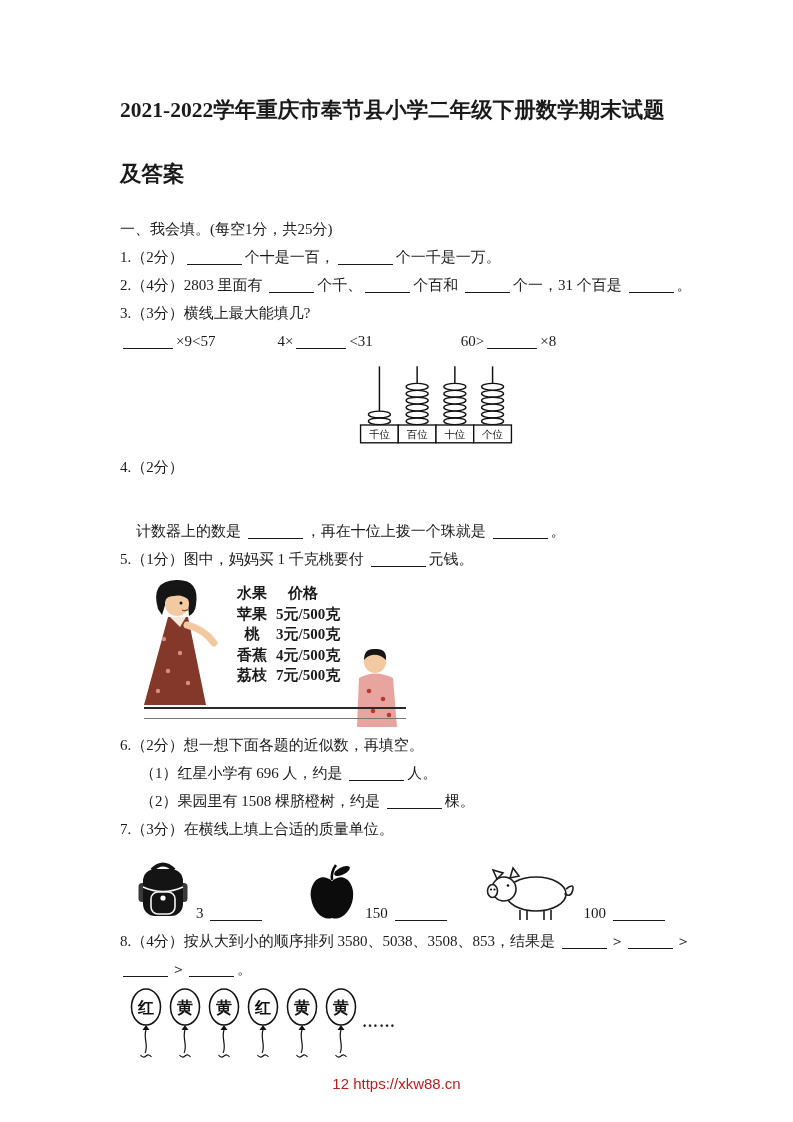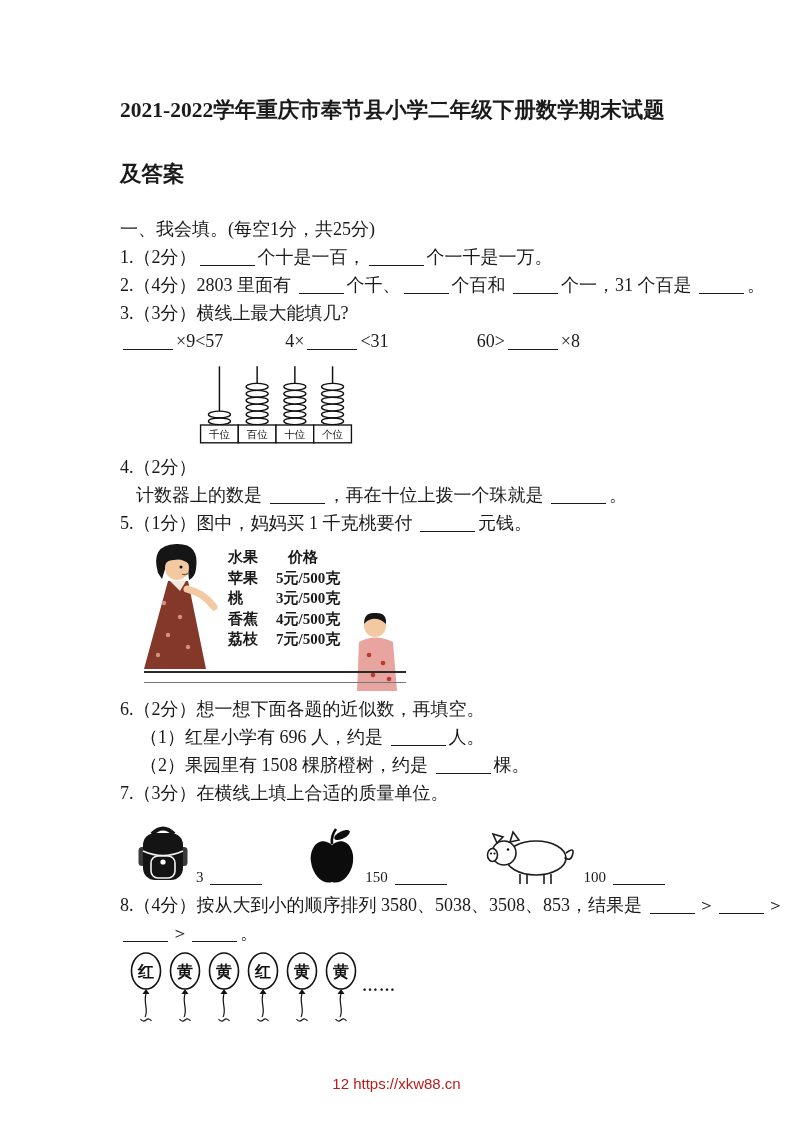--- a/index.html
+++ b/index.html
@@ -1,27 +1,27 @@
 <!DOCTYPE html>
 <html><head>
 <meta charset="utf-8">
 <style>
   html,body{margin:0;padding:0;background:#ffffff;}
   .page{position:relative;width:793px;height:1122px;background:#fff;overflow:hidden;
         font-family:"Liberation Serif","DejaVu Serif",serif;color:#1a1a1a;}
   .content{position:absolute;left:120px;top:78px;width:562px;}
   .title{font-size:21.5px;font-weight:bold;line-height:64px;margin:0 0 9px 0;}
-  .line{font-size:18px;line-height:28px;white-space:nowrap;}
-  .indent{padding-left:16px;}
+  .line{font-size:15px;line-height:28px;white-space:nowrap;}
+  .indent{padding-left:16px;margin-top:36px;}
   .indent2{padding-left:20px;}
   .run{display:inline;}
   .blank{display:inline-block;border-bottom:1.2px solid #1a1a1a;height:15px;
          vertical-align:-3px;margin:0 3px;}
   .gap{display:inline-block;}
-  figure{margin:0;}
+  figure{margin:0;text-align:center;}
   .abacus{margin:4px 0 2px 70px;height:92px;}
   .market{position:relative;height:152px;margin:2px 0 4px 10px;}
   .woman{position:absolute;left:0;top:0;}
   .child{position:absolute;left:215px;top:72px;}
   .price-list{position:absolute;left:98px;top:8px;font-weight:bold;font-size:15px;}
   .price-row{display:flex;line-height:20.5px;}
   .price-row .c0{width:48px;}
   .price-row.header .c1{padding-left:12px;}
   .table-edge{position:absolute;left:14px;top:132px;width:262px;height:9px;
               border-top:2.5px solid #2a2a2a;border-bottom:1px solid #777;}

